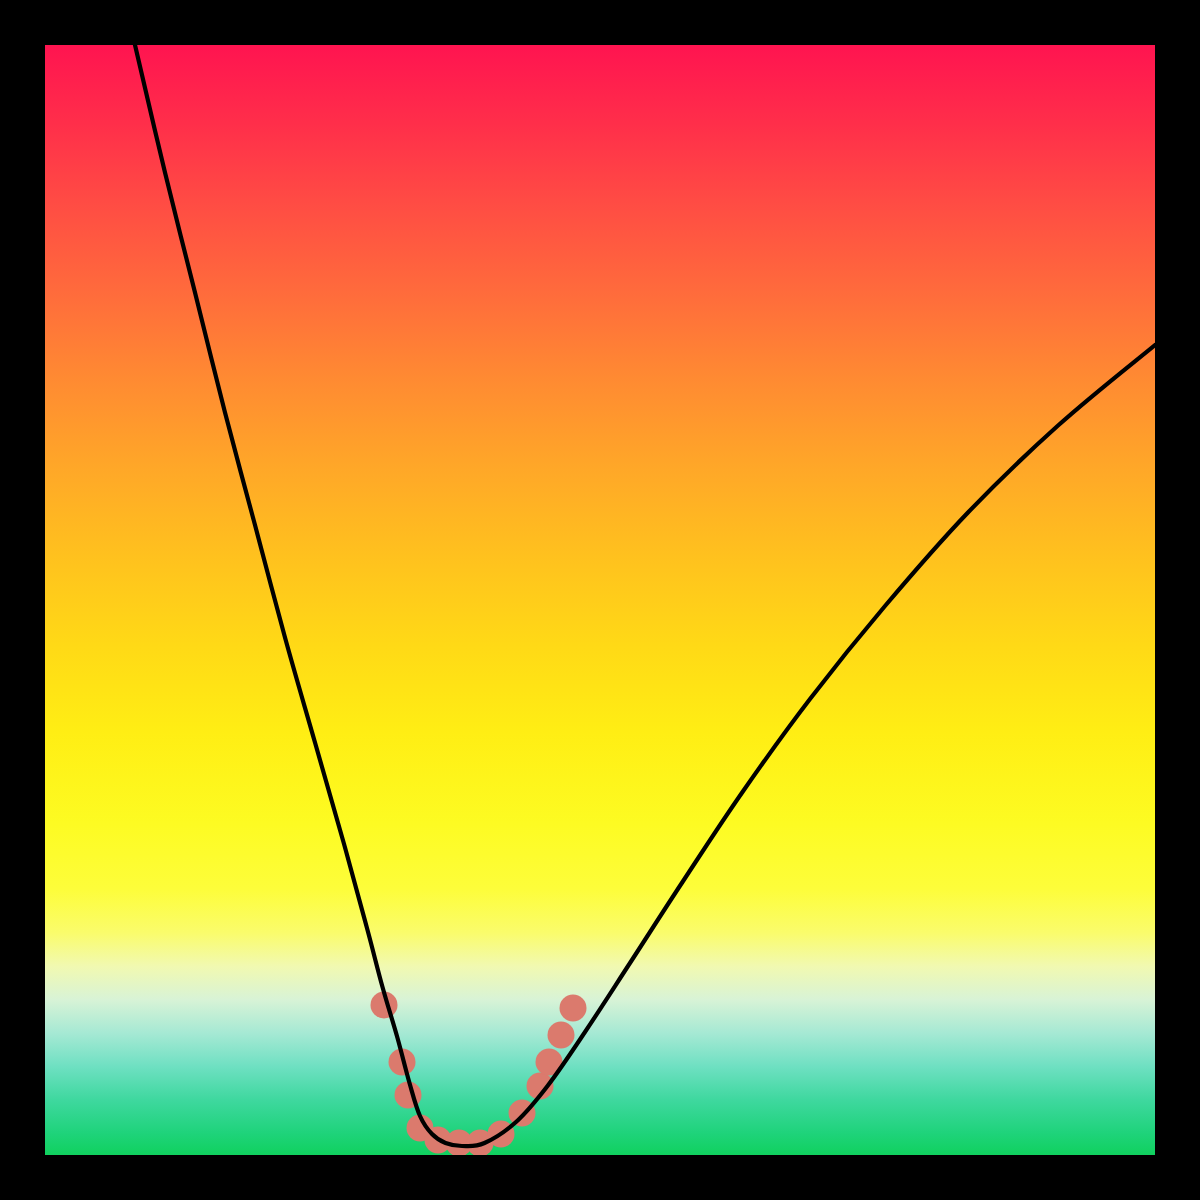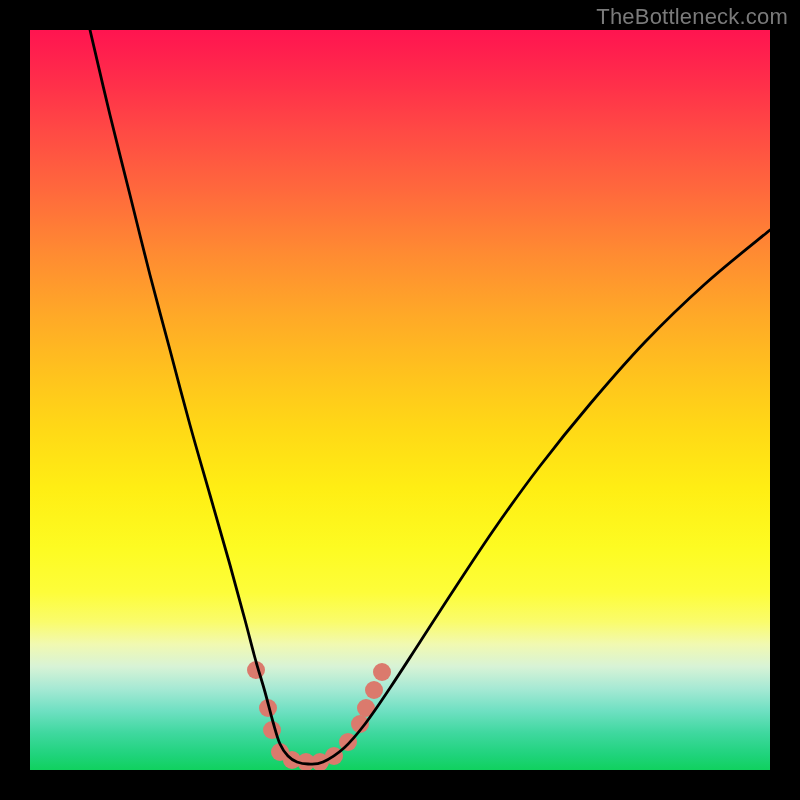--- a/index.html
+++ b/index.html
@@ -84,14 +84,13 @@
           <circle cx="304" cy="726" r="9" fill="#db7a6d"></circle>
           <circle cx="318" cy="712" r="9" fill="#db7a6d"></circle>
           <circle cx="330" cy="694" r="9" fill="#db7a6d"></circle>
           <circle cx="336" cy="678" r="9" fill="#db7a6d"></circle>
           <circle cx="344" cy="660" r="9" fill="#db7a6d"></circle>
           <circle cx="352" cy="642" r="9" fill="#db7a6d"></circle>
         </g>
       <path id="curve-path" fill="none" stroke="#000000" stroke-width="2.8" stroke-linecap="round" d="M 60 0 C 63.6 15.3, 72.8 55.3, 80 85 C 87.2 114.7, 92.8 136.2, 100 165 C 107.2 193.8, 112.8 217.1, 120 245 C 127.2 272.9, 132.8 293.0, 140 320 C 147.2 347.0, 152.8 368.9, 160 395 C 167.2 421.1, 172.8 439.8, 180 465 C 187.2 490.2, 193.7 512.5, 200 535 C 206.3 557.5, 210.5 573.3, 215 590 C 219.5 606.7, 221.4 615.0, 225 628 C 228.6 641.0, 231.8 650.5, 235 662 C 238.2 673.5, 240.3 682.6, 243 692 C 245.7 701.4, 247.3 707.9, 250 714 C 252.7 720.1, 254.9 722.8, 258 726 C 261.1 729.2, 263.4 730.6, 267 732 C 270.6 733.4, 273.3 734.0, 278 734 C 282.7 734.0, 286.5 734.9, 293 732 C 299.5 729.1, 306.4 724.8, 314 718 C 321.6 711.2, 326.7 704.8, 335 694 C 343.3 683.2, 350.1 672.8, 360 658 C 369.9 643.2, 378.3 630.0, 390 612 C 401.7 594.0, 411.5 578.5, 425 558 C 438.5 537.5, 449.7 520.0, 465 498 C 480.3 476.0, 492.9 458.3, 510 436 C 527.1 413.7, 541.1 396.3, 560 374 C 578.9 351.7, 594.3 333.6, 615 312 C 635.7 290.4, 652.5 274.2, 675 254 C 697.5 233.8, 728.3 209.7, 740 200"></path>
     </svg>
   </div>
-  <div class="watermark">TheBottleneck.com</div>
 </div>
 
 </body></html>

